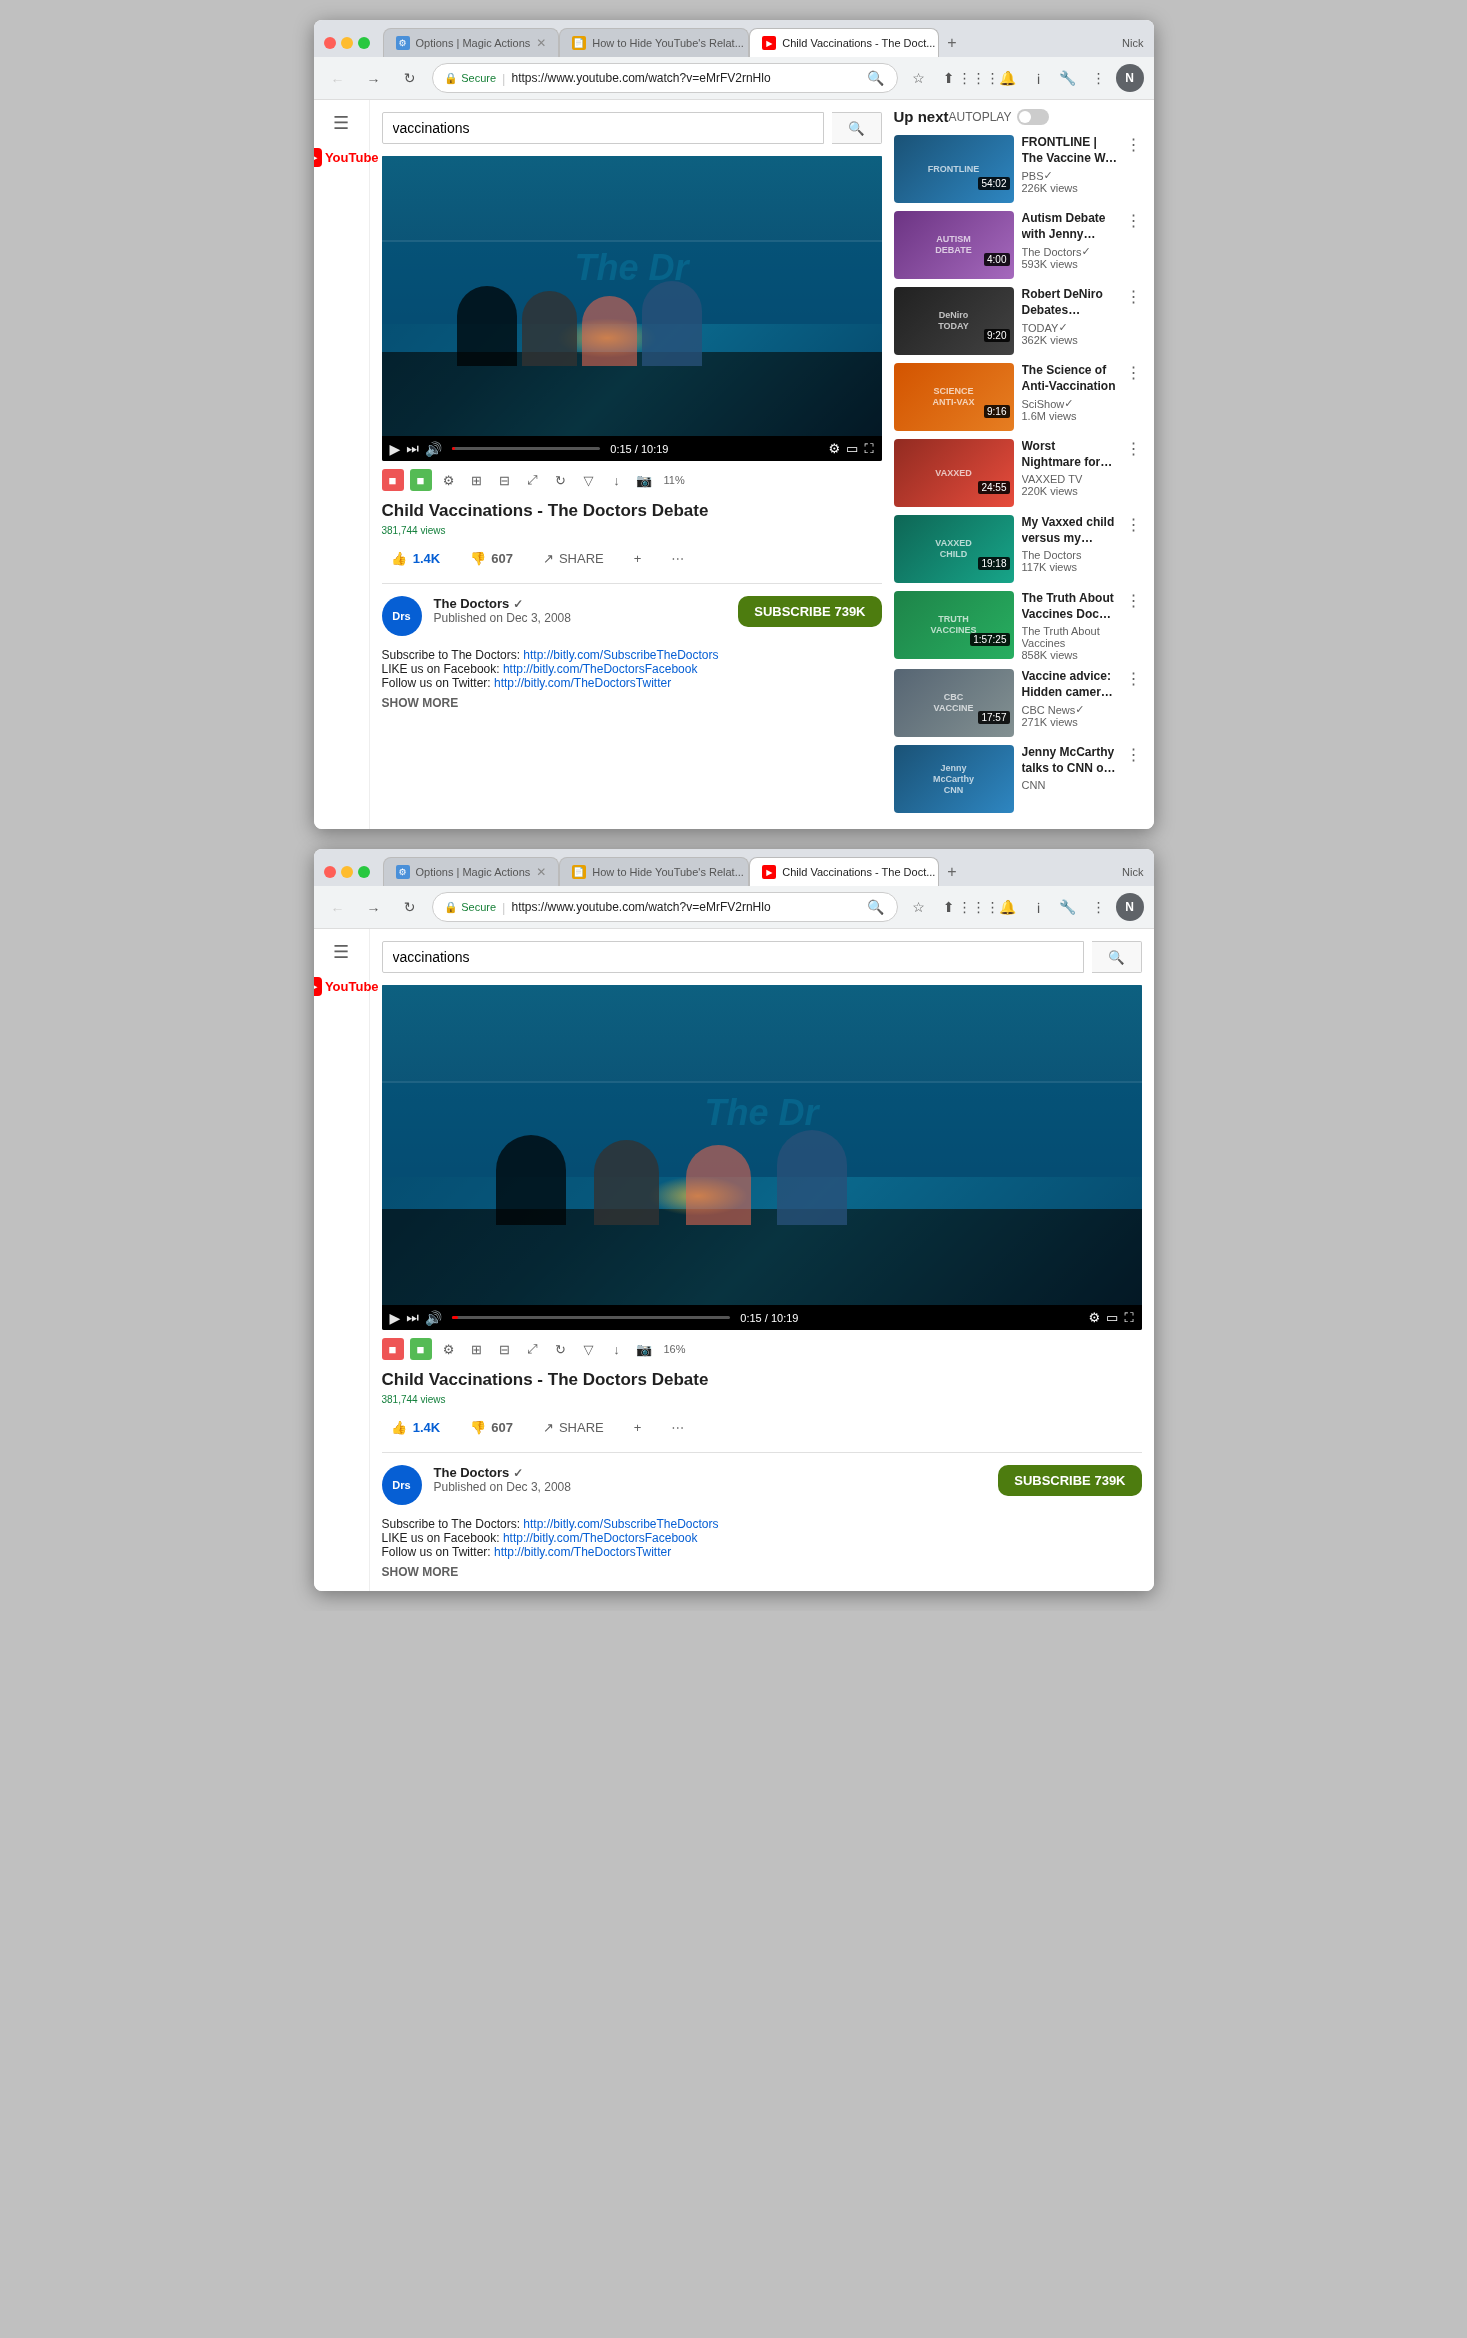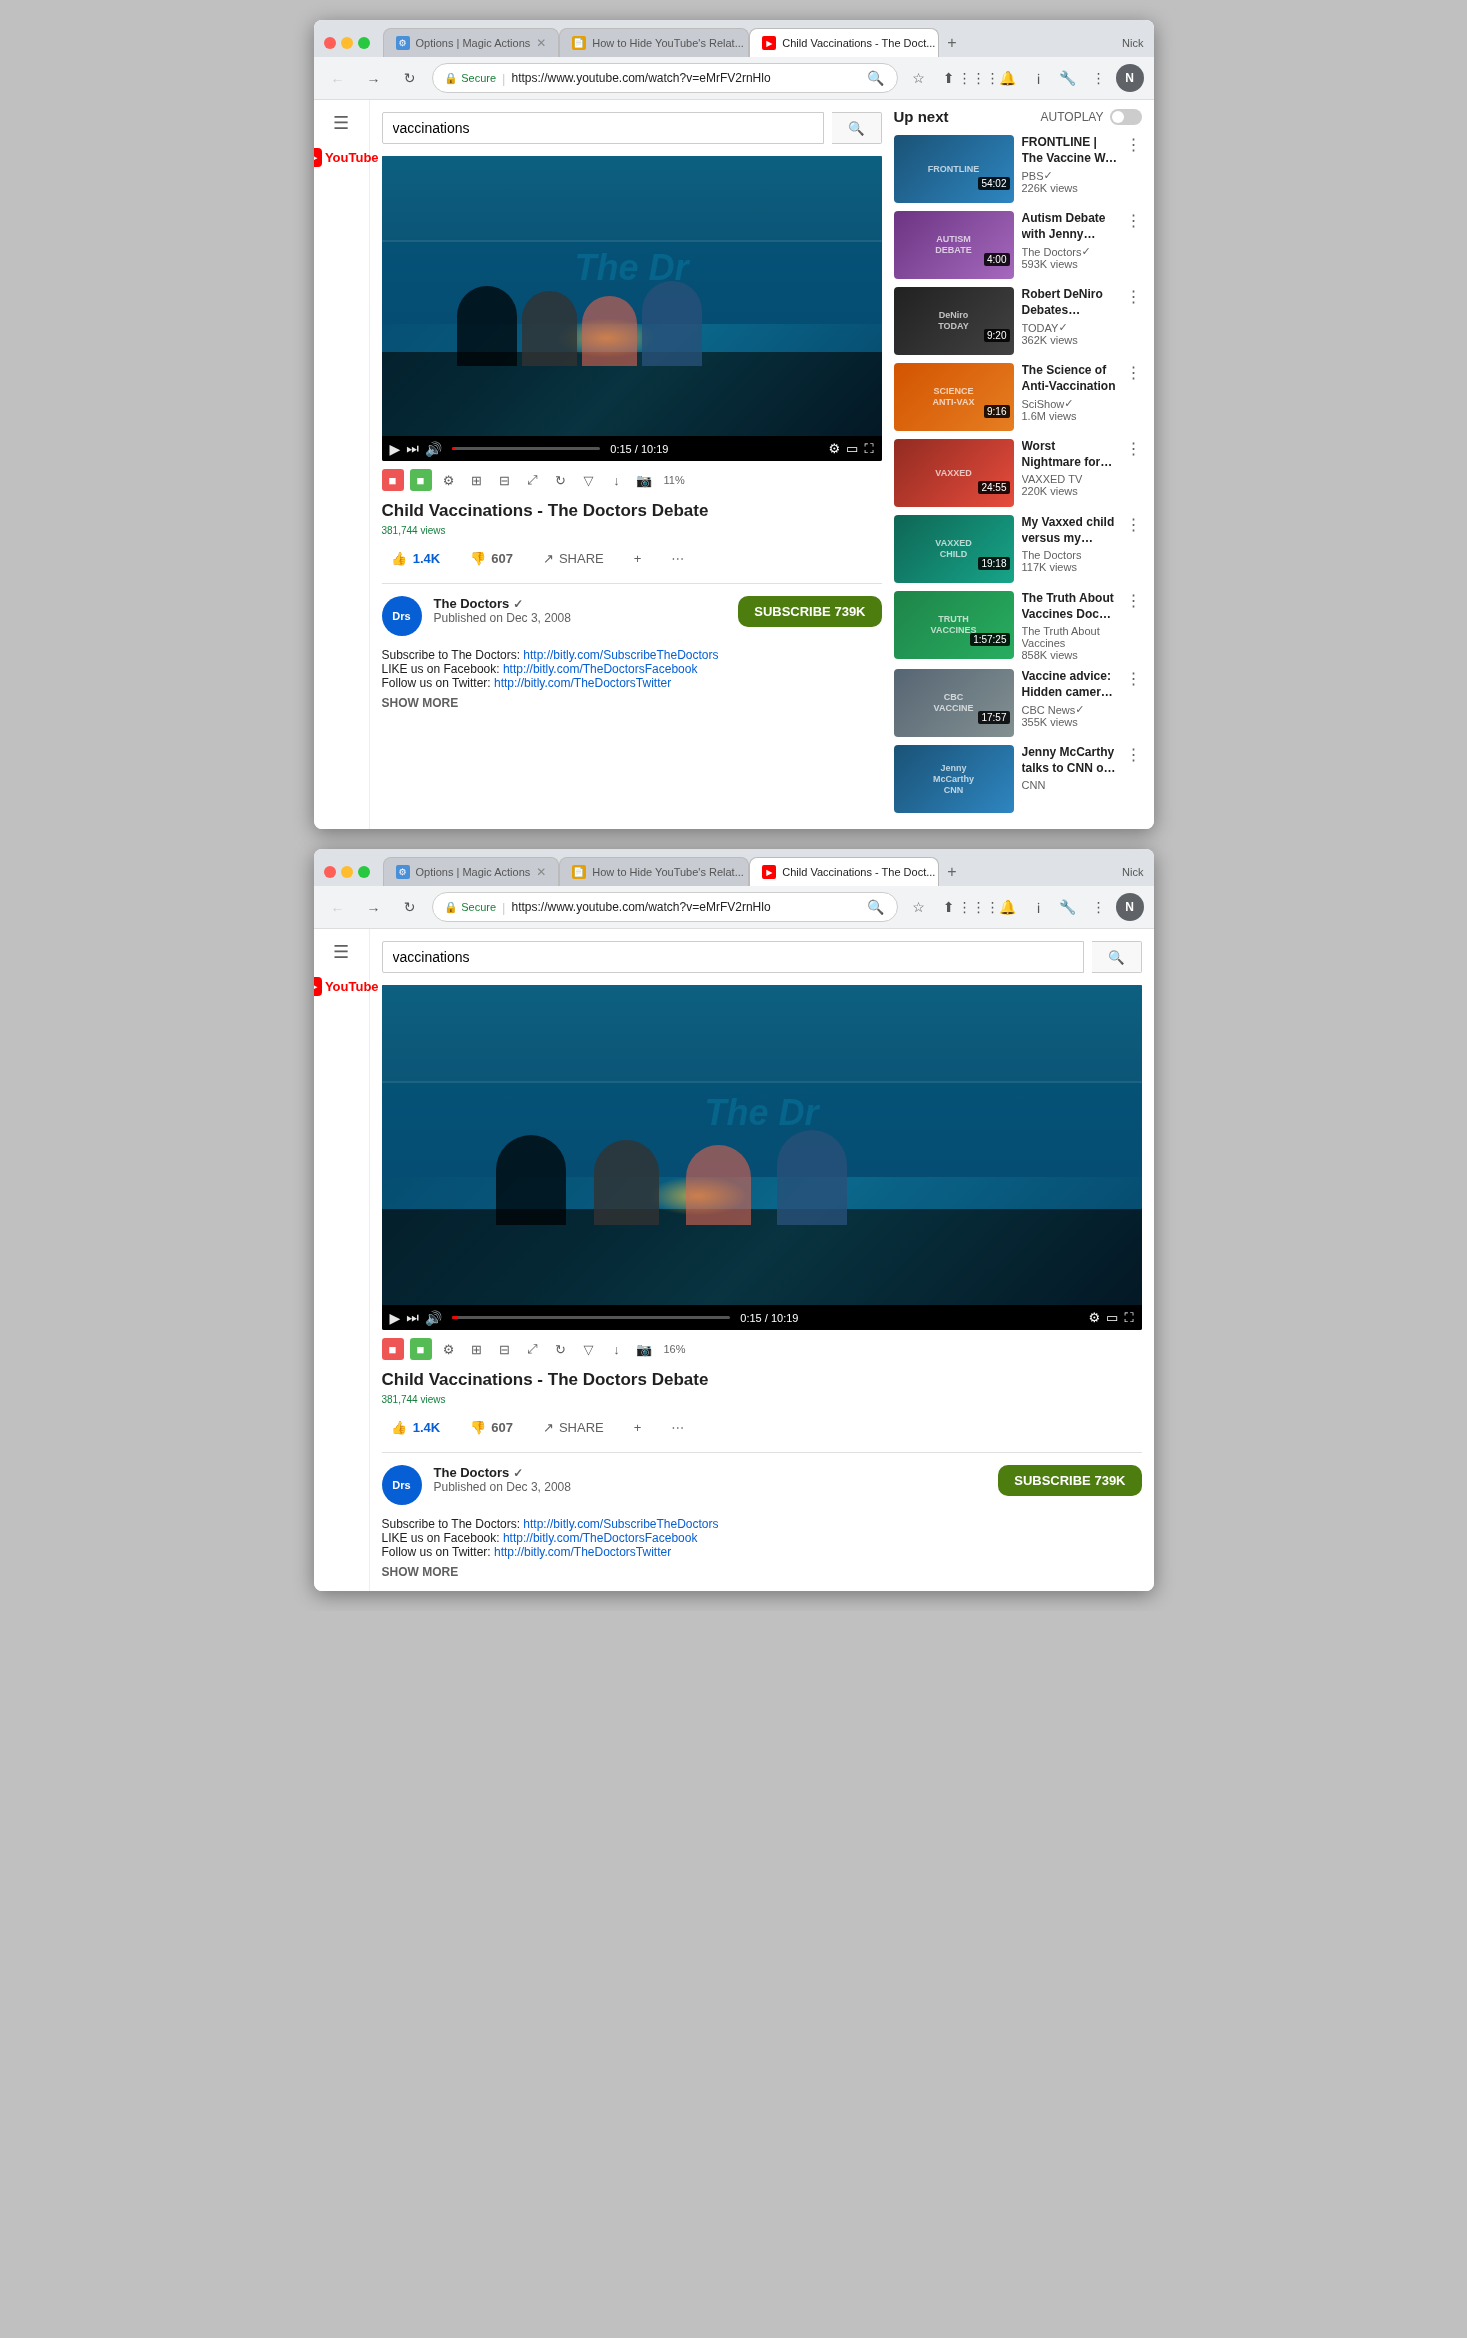--- a/index.html
+++ b/index.html
@@ -443,21 +443,20 @@
     .yt-sidebar {
       width: 260px;
       padding: 8px 12px 8px 0;
       border-left: none;
       overflow: hidden;
     }
 
     .up-next-header {
       display: flex;
       align-items: center;
-      justify-content: space-between;
       margin-bottom: 10px;
     }
     .up-next-title {
       font-size: 15px;
       font-weight: 600;
       color: #212121;
     }
     .autoplay-row {
       display: flex;
       align-items: center;
@@ -871,21 +870,21 @@
           <div class="rec-thumb thumb-gray">
             <div class="thumb-label">CBC VACCINE</div>
             <span class="rec-duration">17:57</span>
           </div>
           <div class="rec-info">
             <div class="rec-title">Vaccine advice: Hidden camera investigation (CBC</div>
             <div class="rec-channel">
               <span>CBC News</span>
               <span>✓</span>
             </div>
-            <div class="rec-views">355K views</div>
+            <div class="rec-views">271K views</div>
           </div>
           <span class="rec-menu">⋮</span>
         </div>
 
         <div class="rec-video" style="overflow:hidden;">
           <div class="rec-thumb thumb-blue">
             <div class="thumb-label">Jenny McCarthy CNN</div>
           </div>
           <div class="rec-info">
             <div class="rec-title">Jenny McCarthy talks to CNN on how she cured her sons</div>

